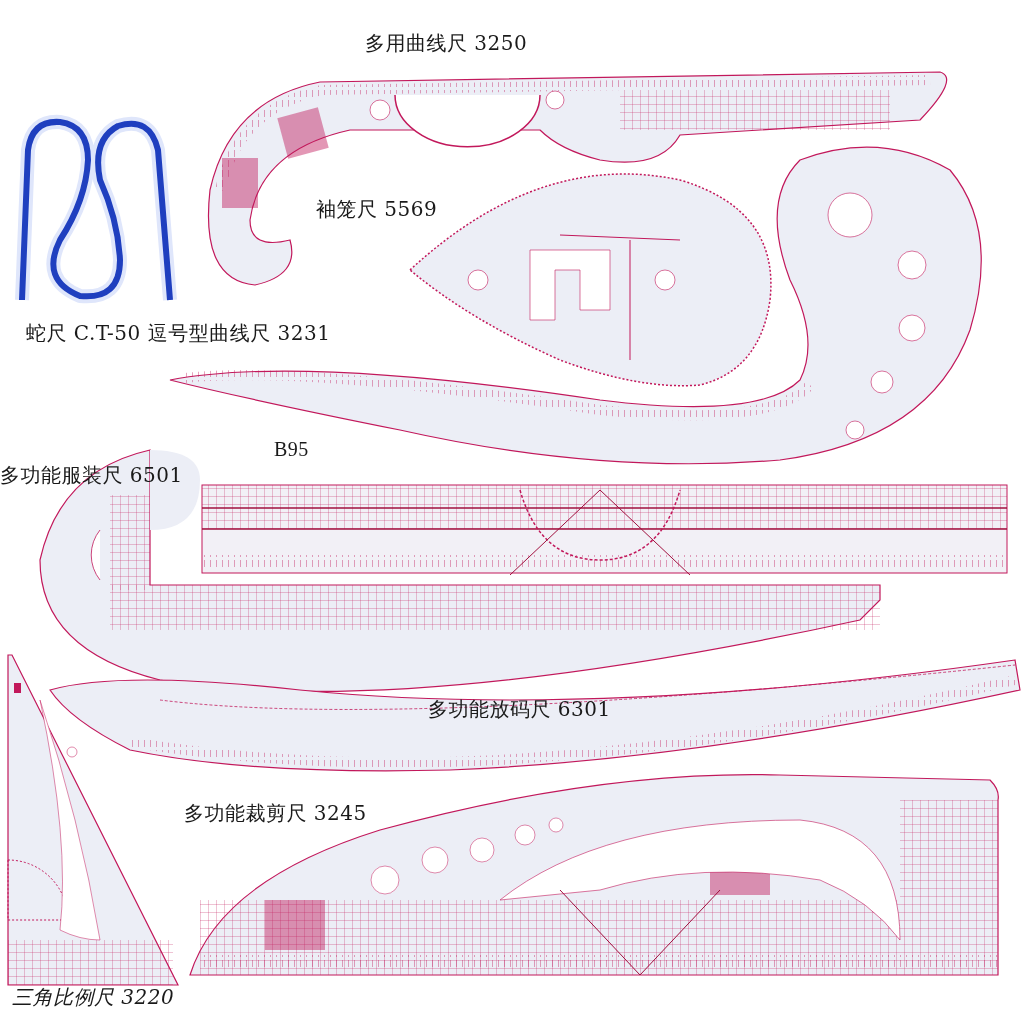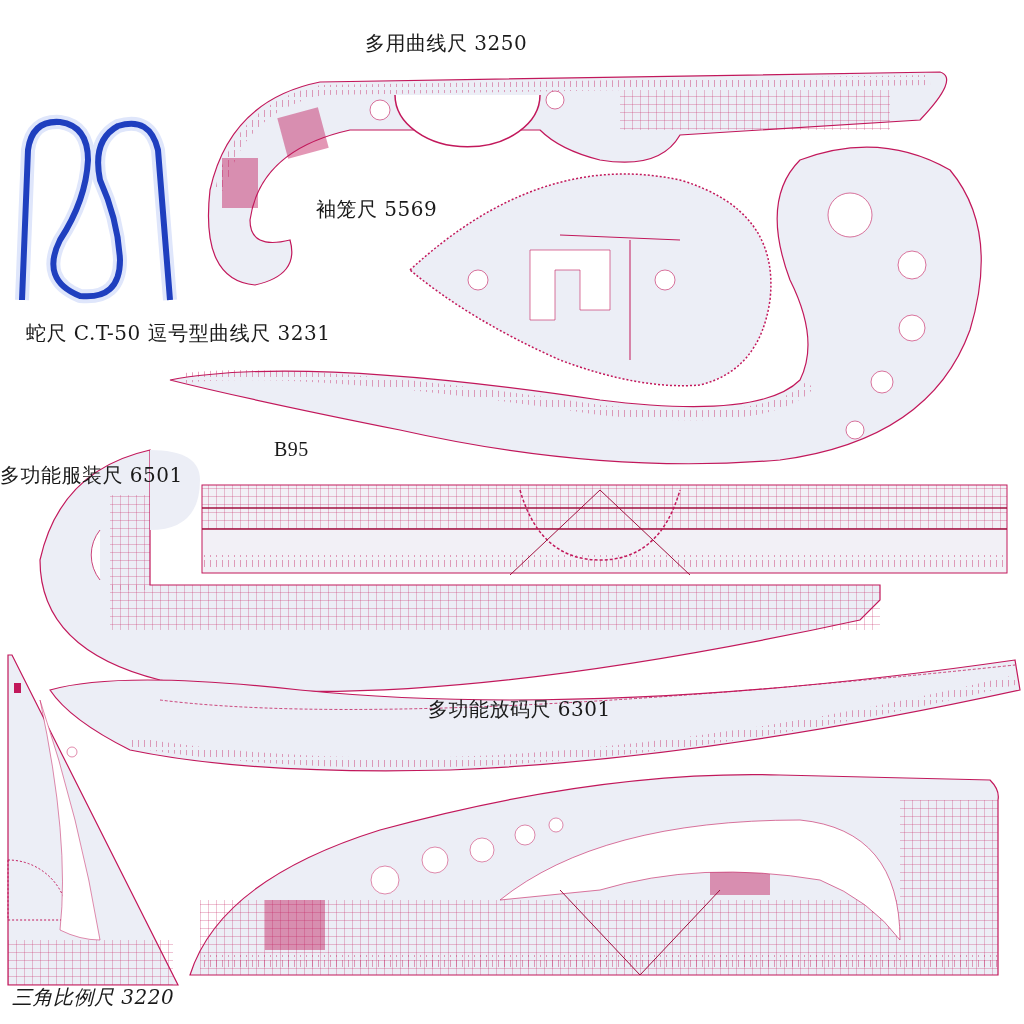--- a/index.html
+++ b/index.html
@@ -109,14 +109,15 @@
       <path d="M40 700 Q80 820 100 940 Q80 940 60 930 Q70 840 40 700 Z" fill="#fff" stroke="#c2185b" stroke-width="0.5"></path>
     </g>
   </svg>
 
   <div class="label" style="left:365px; top:30px;">多用曲线尺 3250</div>
   <div class="label" style="left:316px; top:196px;">袖笼尺 5569</div>
   <div class="label" style="left:26px; top:320px;">蛇尺 C.T-50  逗号型曲线尺 3231</div>
   <div class="label" style="left:0; top:418px;margin-top:44px;">多功能服装尺 6501</div>
   <div class="label" style="left:274px; top:438px;font-family:Liberation Serif, serif;">B95</div>
   <div class="label" style="left:428px; top:696px;">多功能放码尺 6301</div>
+  <div class="label" style="left:184px; top:800px;">多功能裁剪尺 3245</div>
   <div class="label" style="left:12px; top:984px;font-style:italic;">三角比例尺 3220</div>
 </div>
 
 </body></html>

